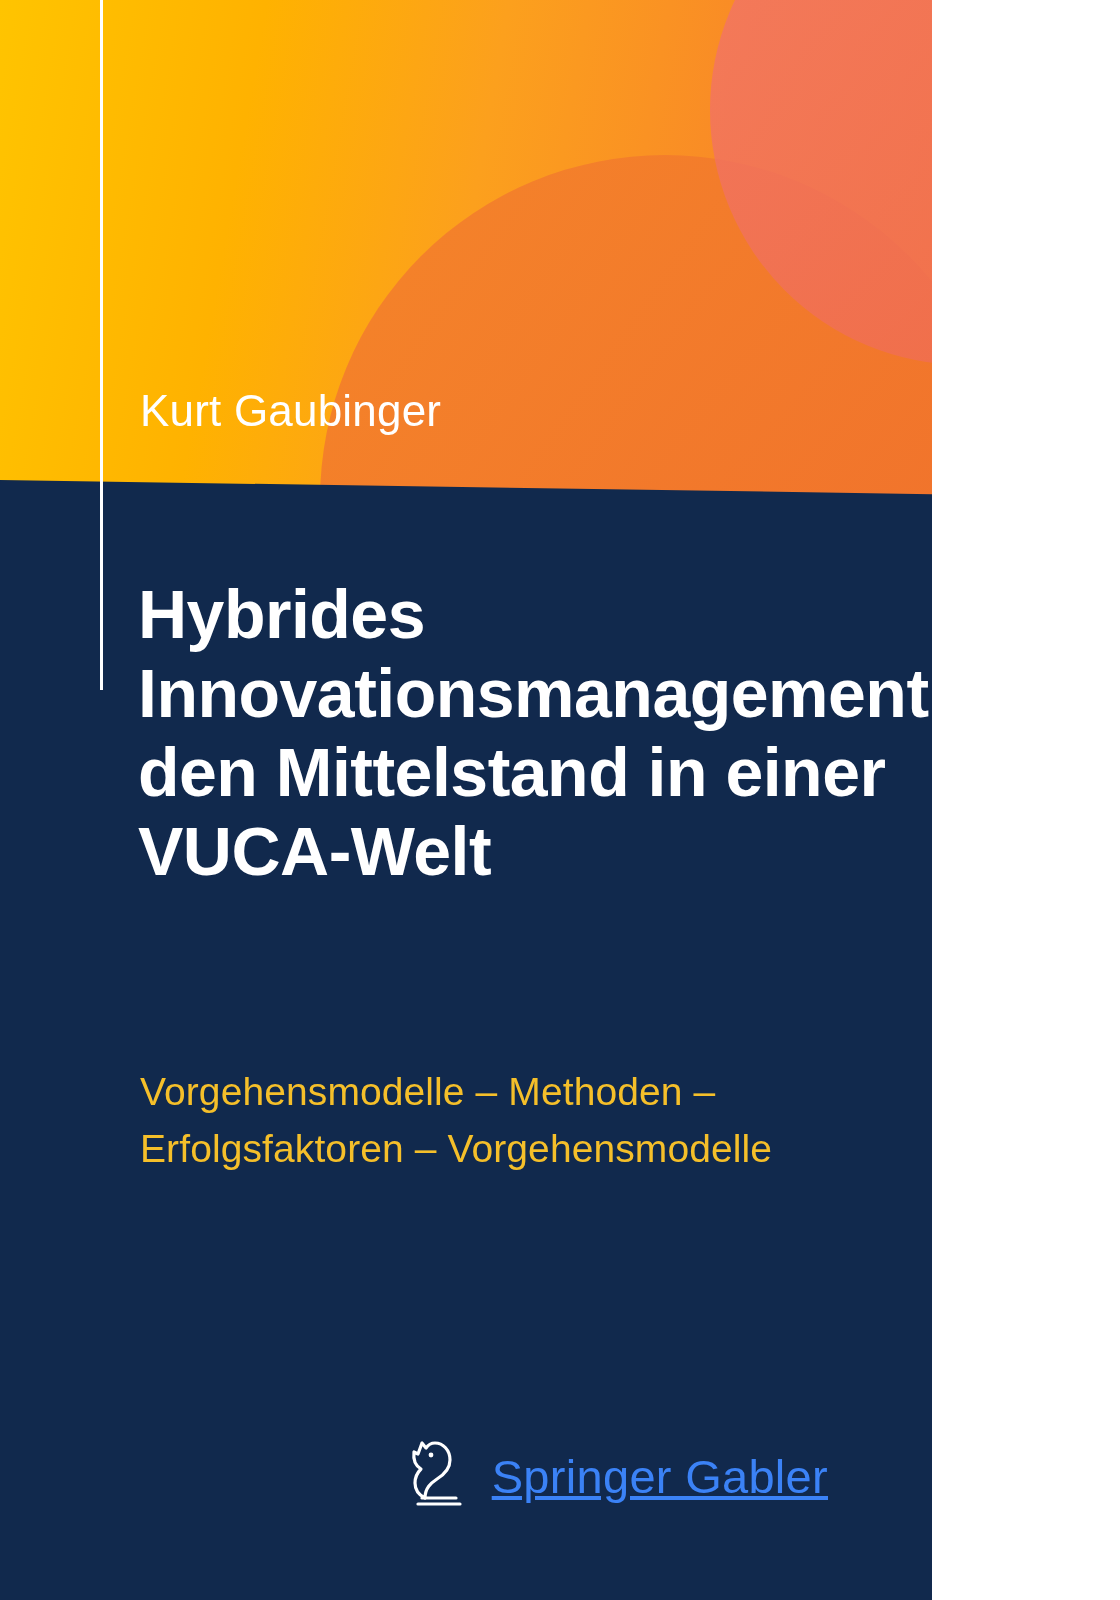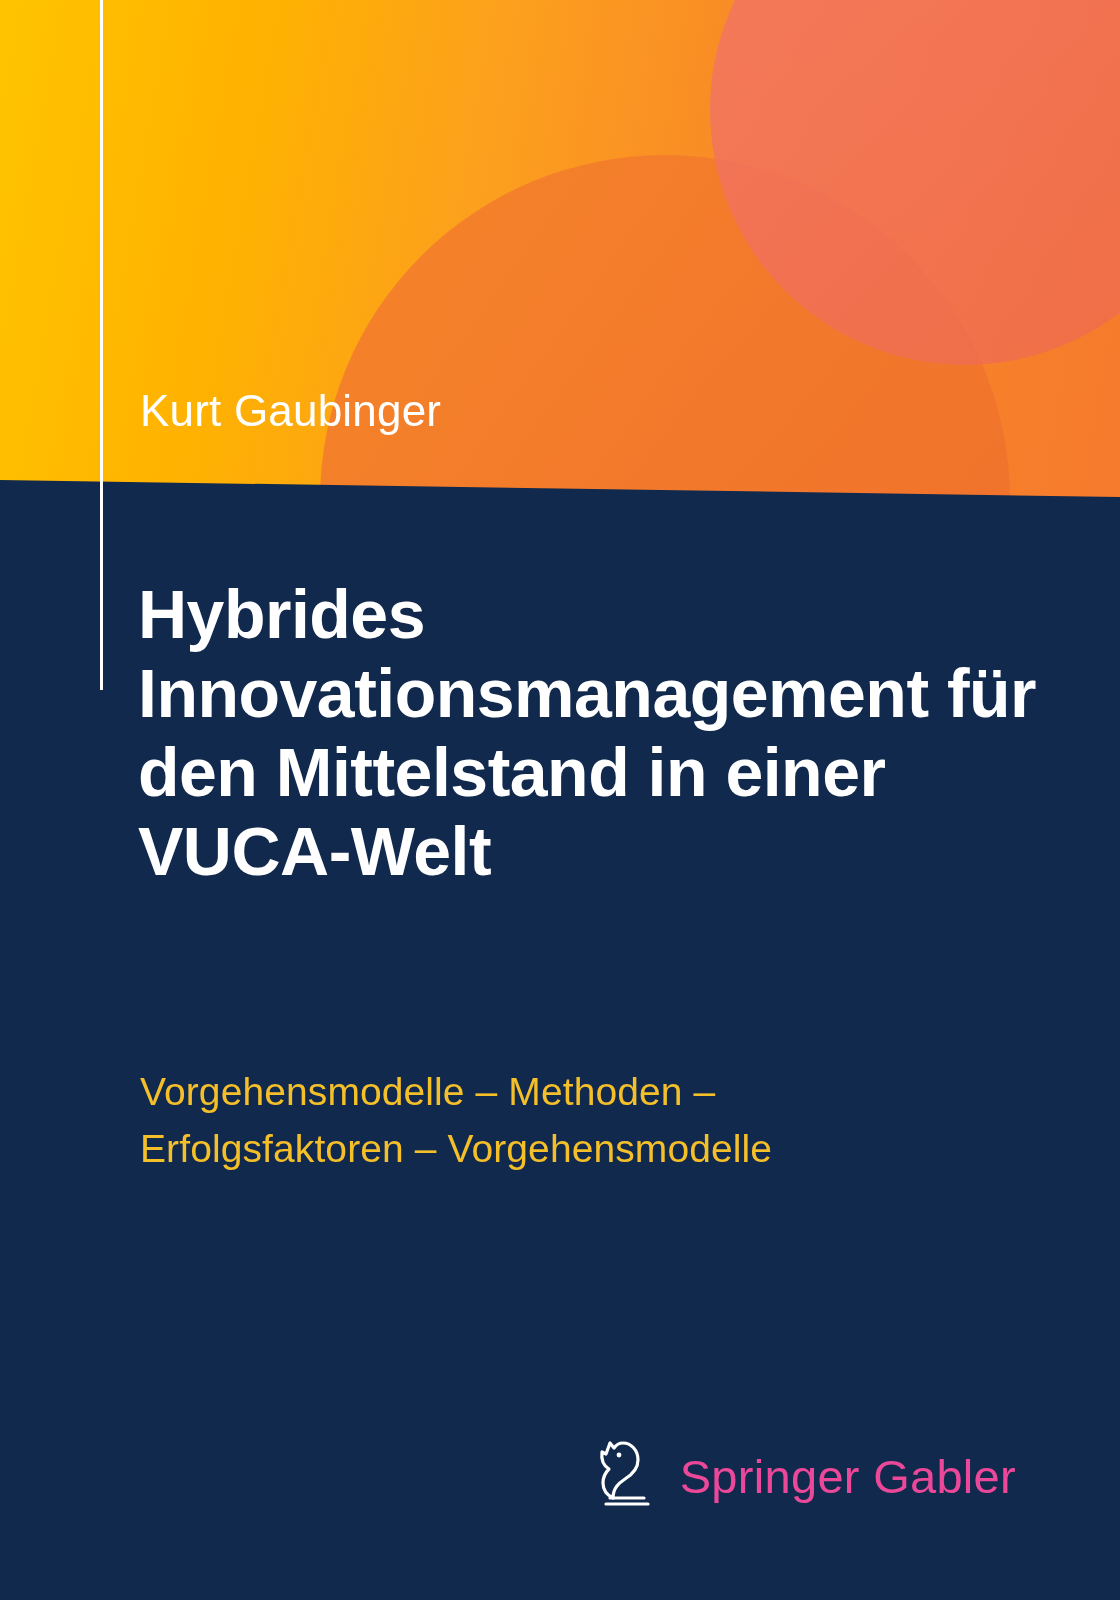--- a/index.html
+++ b/index.html
@@ -5,24 +5,25 @@
   html, body {
     margin: 0;
     padding: 0;
     background: #ffffff;
   }
   body {
     font-family: "Liberation Sans", sans-serif;
   }
   .cover {
     position: relative;
-    width: 1120px;
+    width: 896px;
     height: 1600px;
     overflow: hidden;
     background: #11294d;
+    padding-left: 36px;
   }
 
   
   .art {
     position: absolute;
     left: 0;
     top: 0;
     width: 1120px;
     height: 520px;
     overflow: hidden;
@@ -96,23 +97,24 @@
     align-items: center;
     gap: 16px;
   }
   .logo-mark {
     width: 78px;
     height: 92px;
     position: relative;
   }
   .logo-text {
     font-size: 47px;
-    color: #ec4899;
+    color: #3b82f6;
     letter-spacing: 0.3px;
     white-space: nowrap;
+    text-decoration: underline;
   }
 </style>
 </head>
 <body>
 
 <div class="cover">
 
   <div class="art">
     <svg width="1120" height="540" viewBox="0 0 1120 540">
       <defs>

